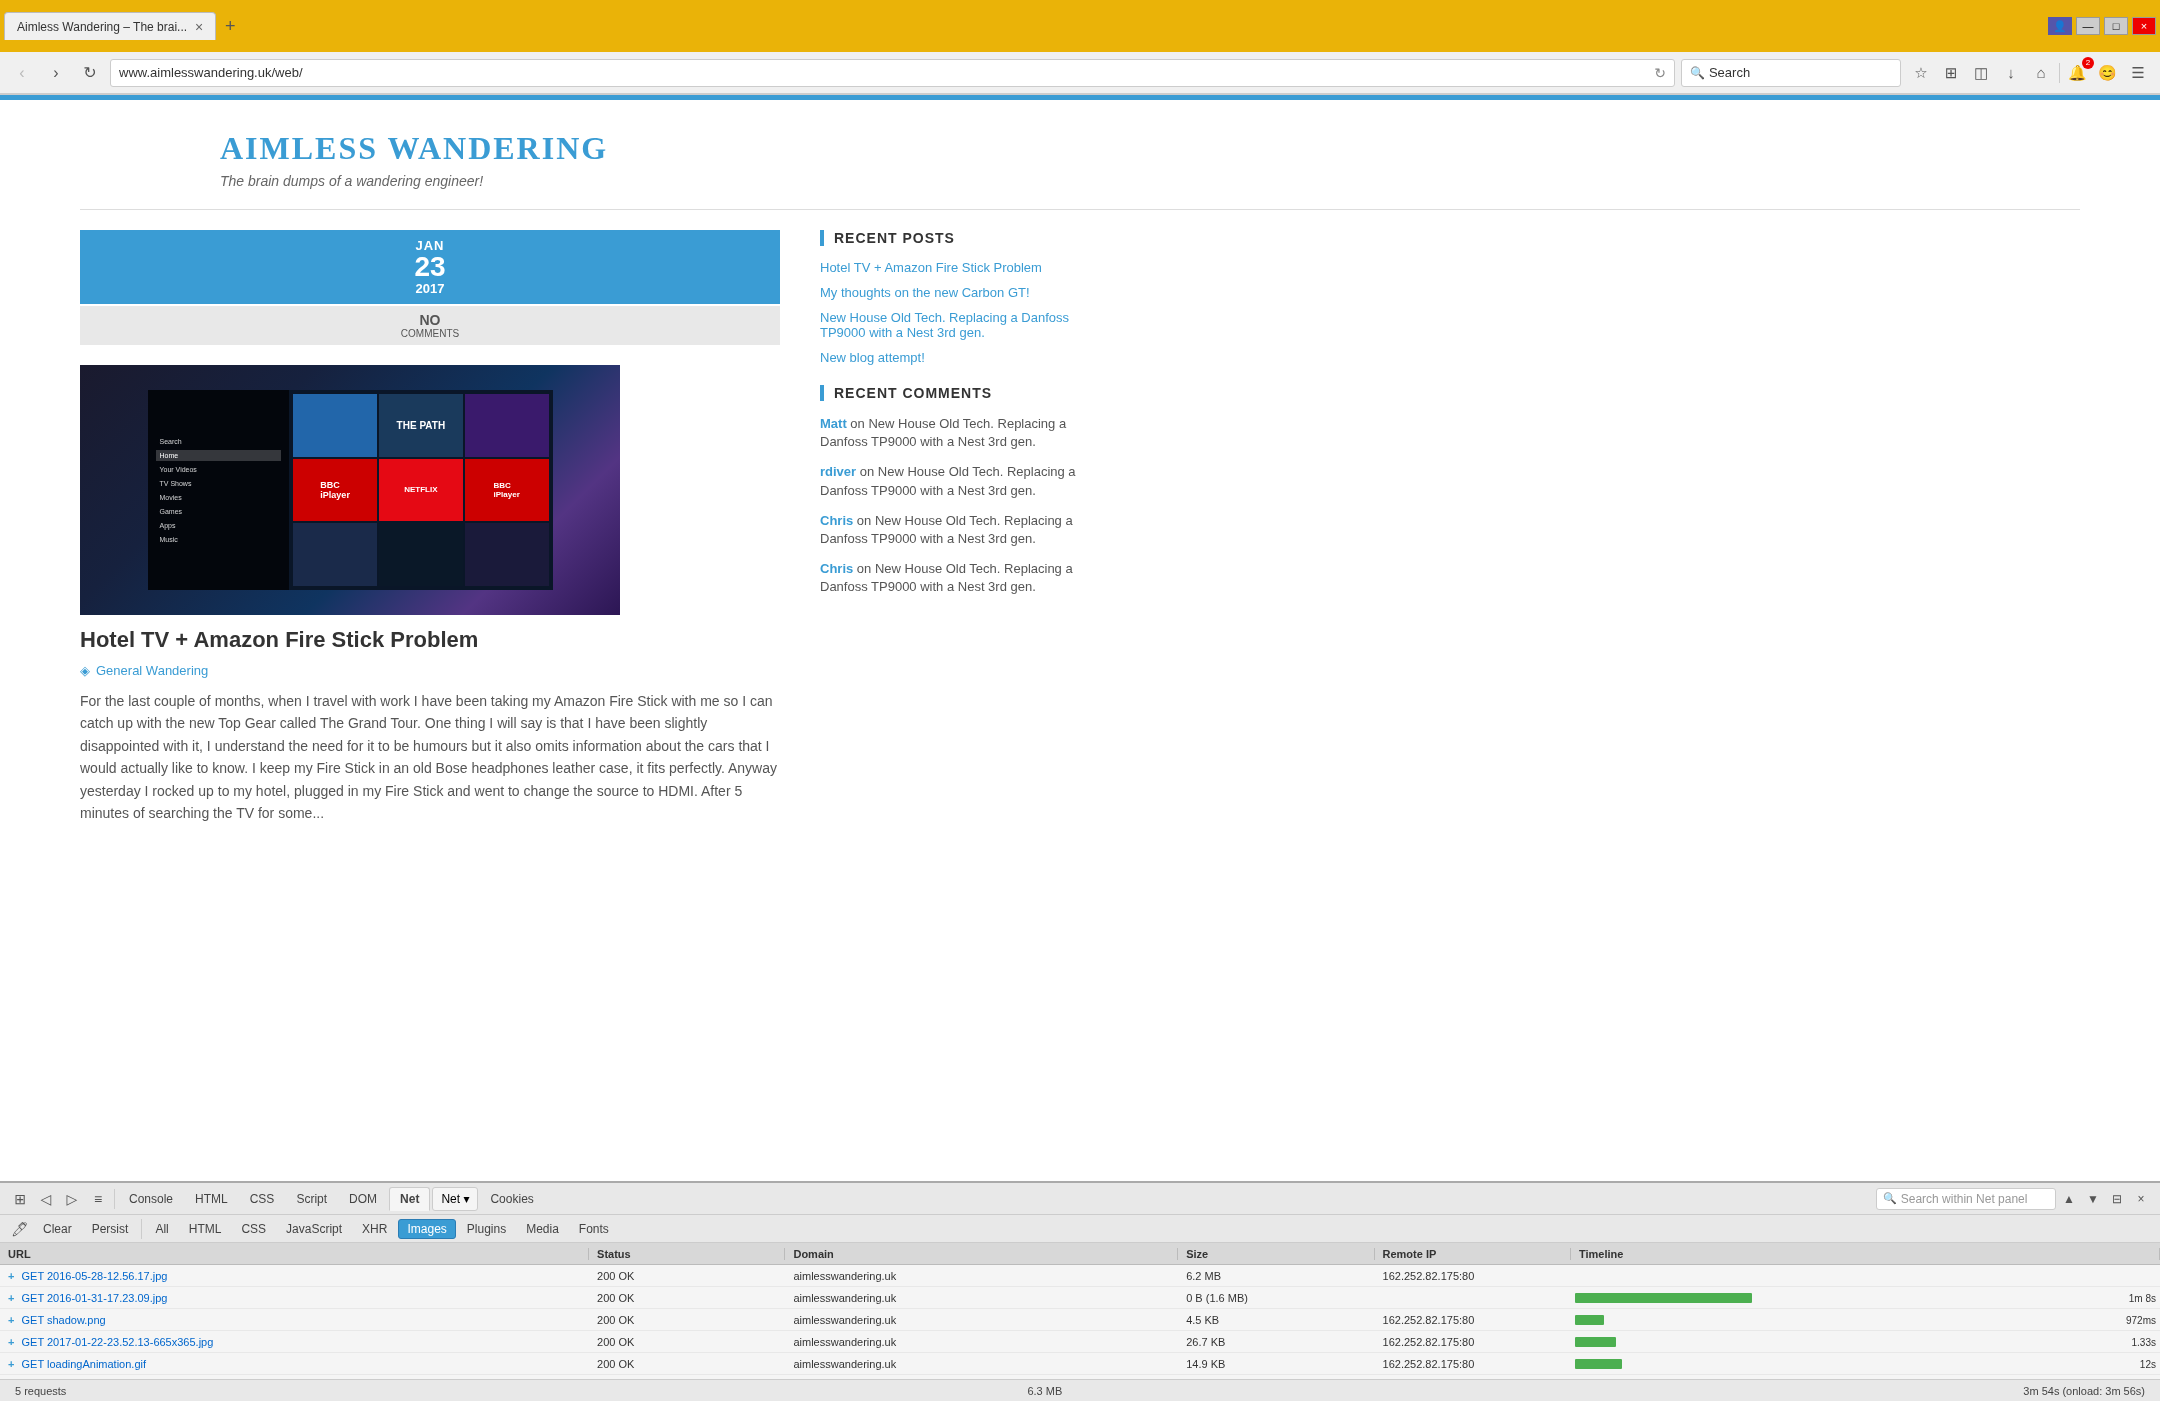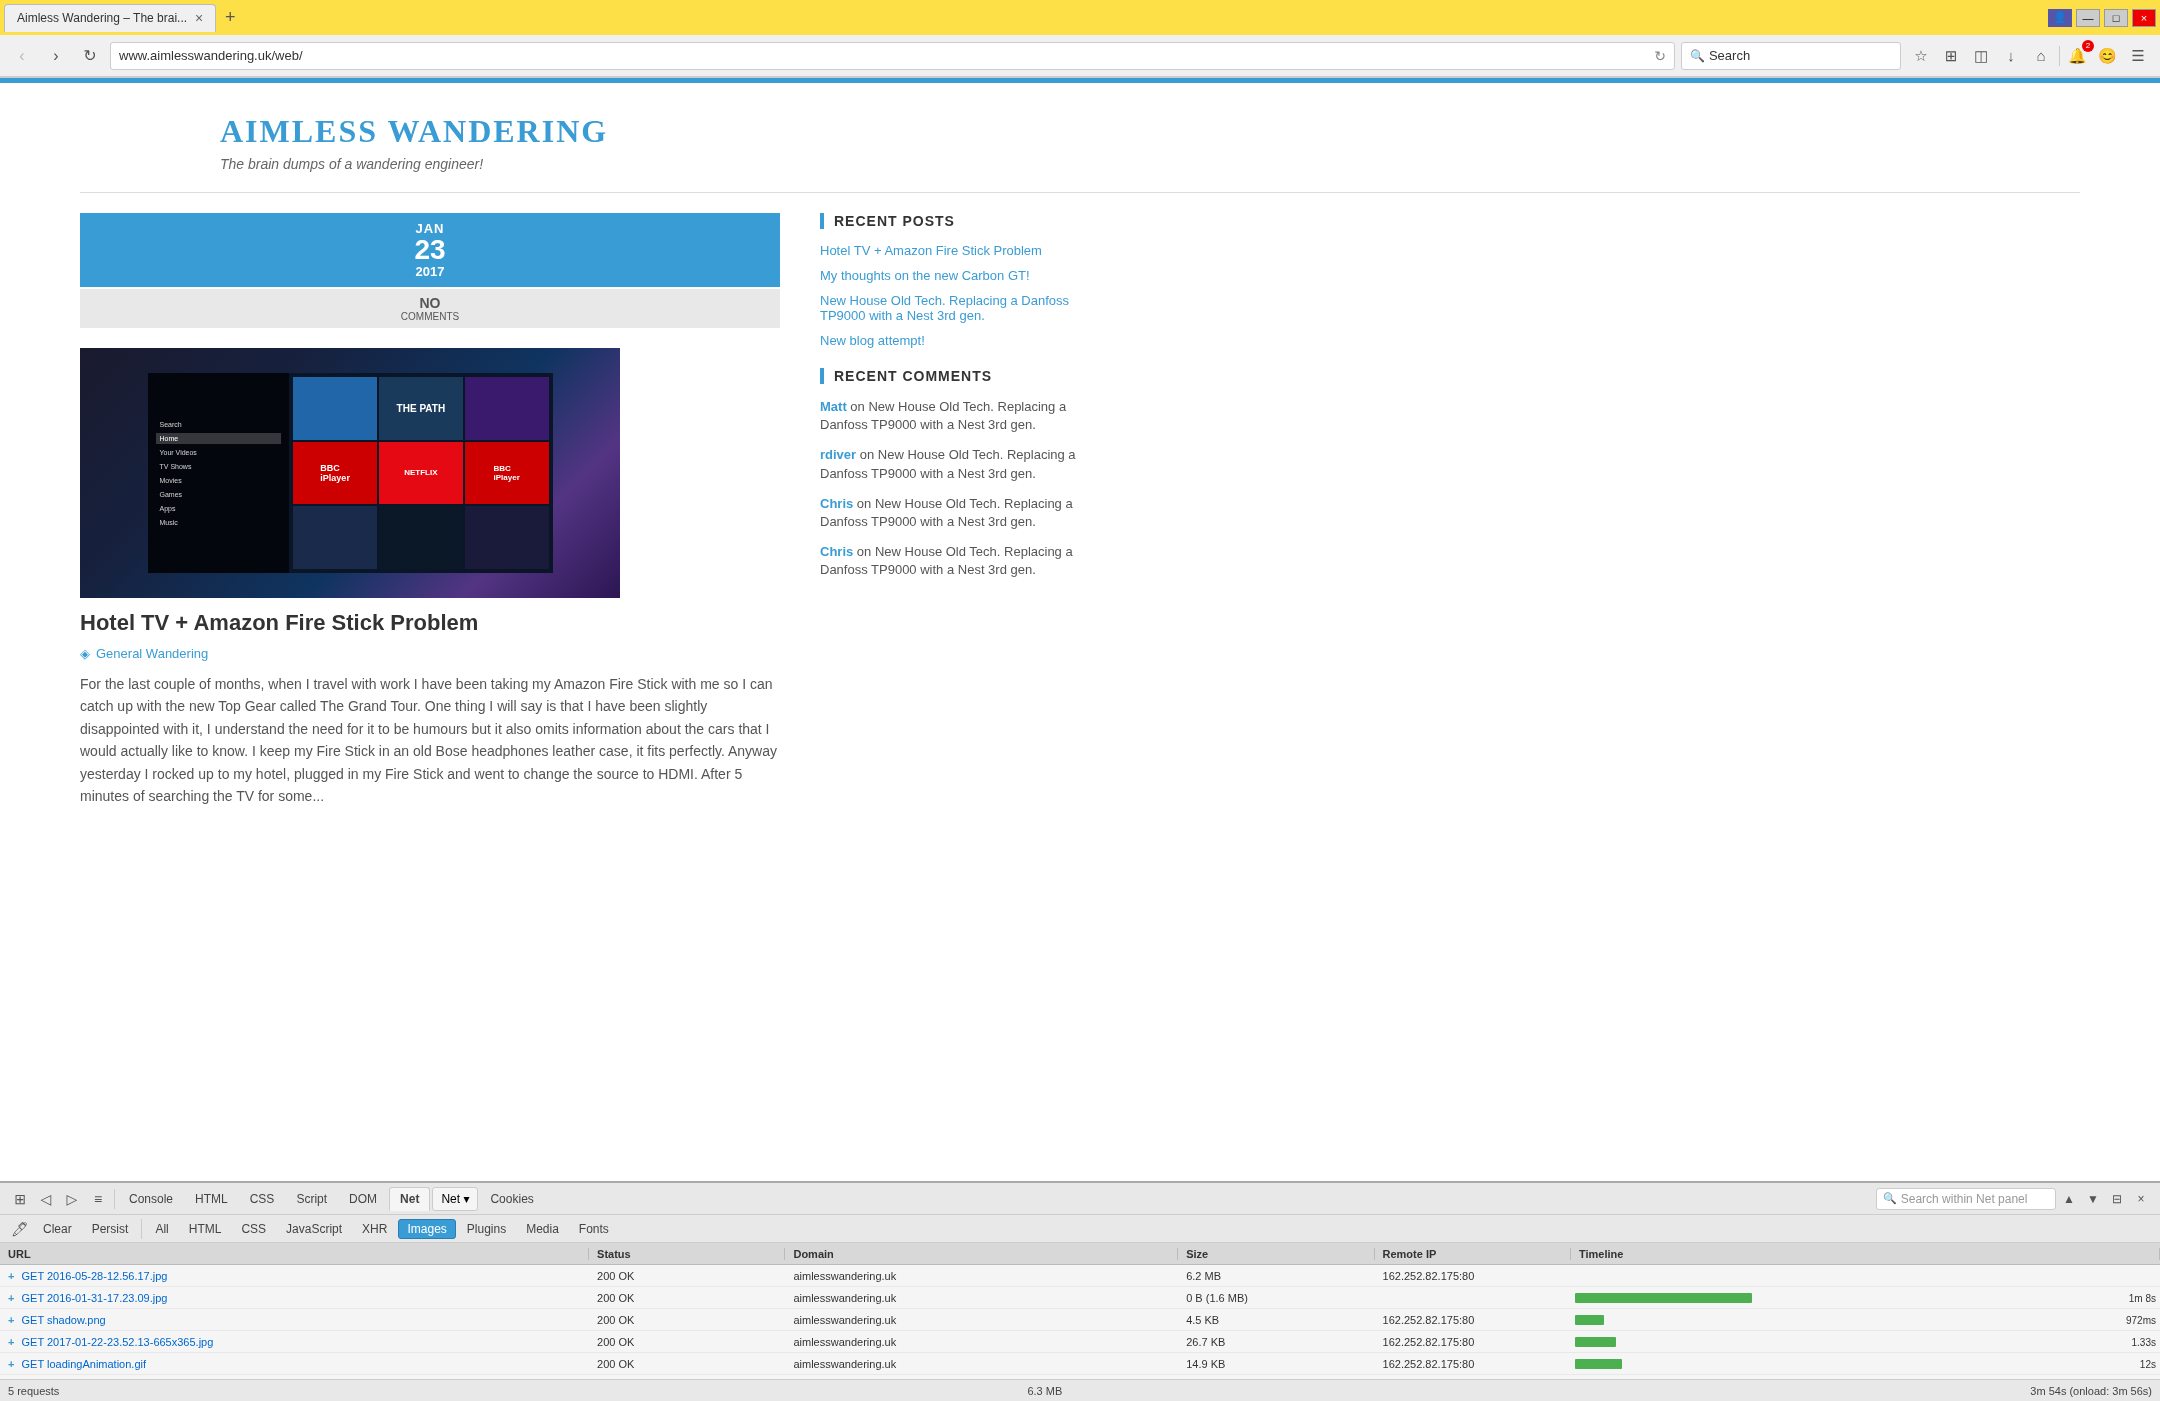--- a/index.html
+++ b/index.html
@@ -6,22 +6,22 @@
     body { font-family: Arial, sans-serif; background: #f0f0f0; font-size: 14px; overflow: hidden; height: 1401px; }
 
     
     .browser-chrome {
       background: #e8e8e8;
       border-bottom: 1px solid #ccc;
     }
     .tab-bar {
       display: flex;
       align-items: center;
-      background: #fde047;
-      height: 35px;
+      background: #eab308;
+      height: 52px;
       padding: 0 4px;
     }
     .tab {
       display: flex;
       align-items: center;
       background: #f0f0f0;
       border: 1px solid #bbb;
       border-bottom: none;
       border-radius: 4px 4px 0 0;
       padding: 0 12px;
@@ -559,21 +559,21 @@
     }
 
     .devtools-cell.url { color: #0066cc; }
 
     .devtools-status-bar {
       display: flex;
       align-items: center;
       background: #e8e8e8;
       border-top: 1px solid #ccc;
       height: 22px;
-      padding: 0 8px;
+      padding: 0 15px;
       font-size: 11px;
       color: #444;
       justify-content: space-between;
     }
 
     .add-btn {
       color: #3a9cd4;
       font-weight: bold;
       margin-right: 4px;
     }

